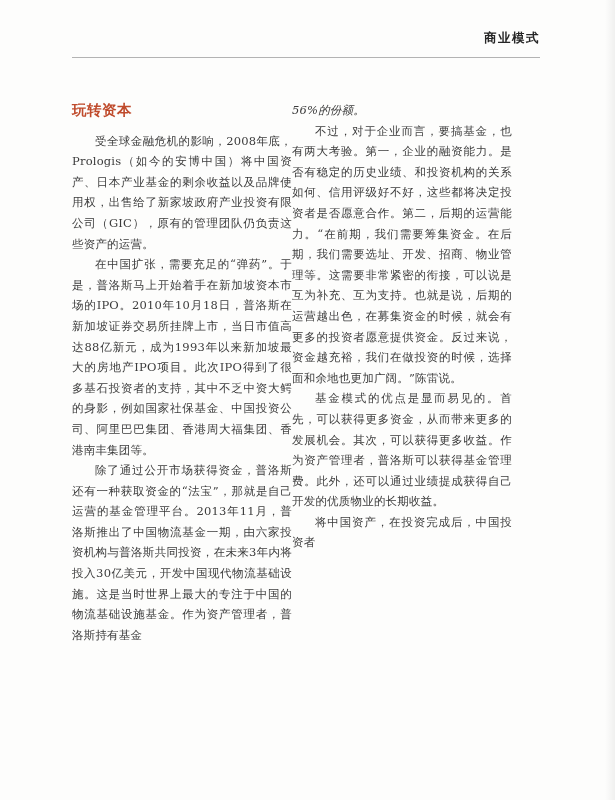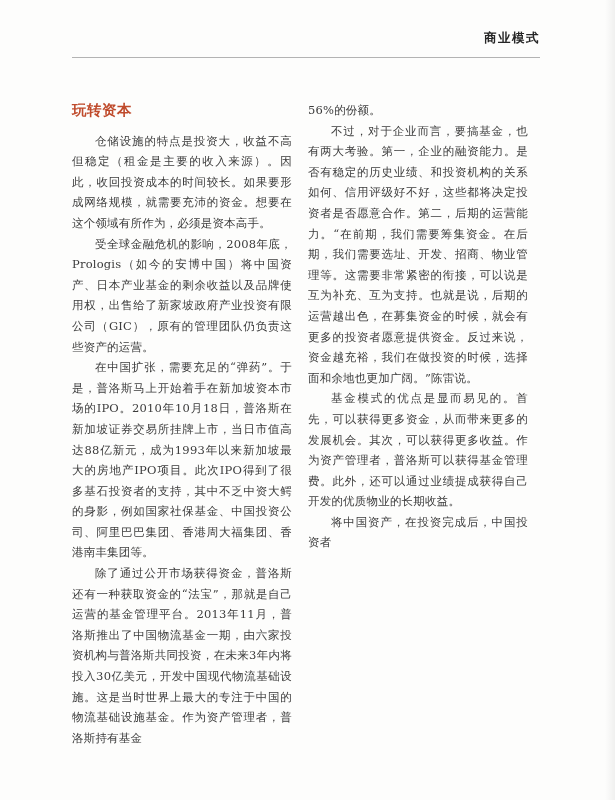--- a/index.html
+++ b/index.html
@@ -41,21 +41,21 @@
     width: 468px;
     height: 1px;
     background: #b3b3b3;
   }
   .columns {
     position: absolute;
     top: 100px;
     left: 72px;
     width: 456px;
     display: flex;
-    gap: 16px;
+    gap: 0;
   }
   .column {
     width: 220px;
   }
   .section-heading {
     margin: 0 0 10px 0;
     font-family: "DejaVu Sans", "Liberation Sans", sans-serif;
     font-size: 14.5px;
     font-weight: 700;
     line-height: 20.6px;
@@ -64,35 +64,35 @@
   .column p {
     margin: 0;
     font-size: 11.5px;
     line-height: 20.6px;
     text-align: justify;
     text-indent: 2em;
     letter-spacing: 0.2px;
   }
   .column p.no-indent {
     text-indent: 0;
+    font-style: italic;
   }
 </style>
 </head>
 <body>
 
 <div class="page">
 
   <div class="running-head">商业模式</div>
 
   <div class="head-rule"></div>
 
   <div class="columns">
     <div class="column" id="left-column">
       <h2 class="section-heading" style="color: rgb(191, 74, 43);">玩转资本</h2>
-    <p>仓储设施的特点是投资大，收益不高但稳定（租金是主要的收入来源）。因此，收回投资成本的时间较长。如果要形成网络规模，就需要充沛的资金。想要在这个领域有所作为，必须是资本高手。</p>
         <p>受全球金融危机的影响，2008年底，Prologis（如今的安博中国）将中国资产、日本产业基金的剩余收益以及品牌使用权，出售给了新家坡政府产业投资有限公司（GIC），原有的管理团队仍负责这些资产的运营。</p>
         <p>在中国扩张，需要充足的“弹药”。于是，普洛斯马上开始着手在新加坡资本市场的IPO。2010年10月18日，普洛斯在新加坡证券交易所挂牌上市，当日市值高达88亿新元，成为1993年以来新加坡最大的房地产IPO项目。此次IPO得到了很多基石投资者的支持，其中不乏中资大鳄的身影，例如国家社保基金、中国投资公司、阿里巴巴集团、香港周大福集团、香港南丰集团等。</p>
         <p>除了通过公开市场获得资金，普洛斯还有一种获取资金的“法宝”，那就是自己运营的基金管理平台。2013年11月，普洛斯推出了中国物流基金一期，由六家投资机构与普洛斯共同投资，在未来3年内将投入30亿美元，开发中国现代物流基础设施。这是当时世界上最大的专注于中国的物流基础设施基金。作为资产管理者，普洛斯持有基金</p>
       </div>
     <div class="column" id="right-column">
     <p class="no-indent">56%的份额。</p>
         <p>不过，对于企业而言，要搞基金，也有两大考验。第一，企业的融资能力。是否有稳定的历史业绩、和投资机构的关系如何、信用评级好不好，这些都将决定投资者是否愿意合作。第二，后期的运营能力。“在前期，我们需要筹集资金。在后期，我们需要选址、开发、招商、物业管理等。这需要非常紧密的衔接，可以说是互为补充、互为支持。也就是说，后期的运营越出色，在募集资金的时候，就会有更多的投资者愿意提供资金。反过来说，资金越充裕，我们在做投资的时候，选择面和余地也更加广阔。”陈雷说。</p>
         <p>基金模式的优点是显而易见的。首先，可以获得更多资金，从而带来更多的发展机会。其次，可以获得更多收益。作为资产管理者，普洛斯可以获得基金管理费。此外，还可以通过业绩提成获得自己开发的优质物业的长期收益。</p>
         <p>将中国资产，在投资完成后，中国投资者</p>
       </div>

